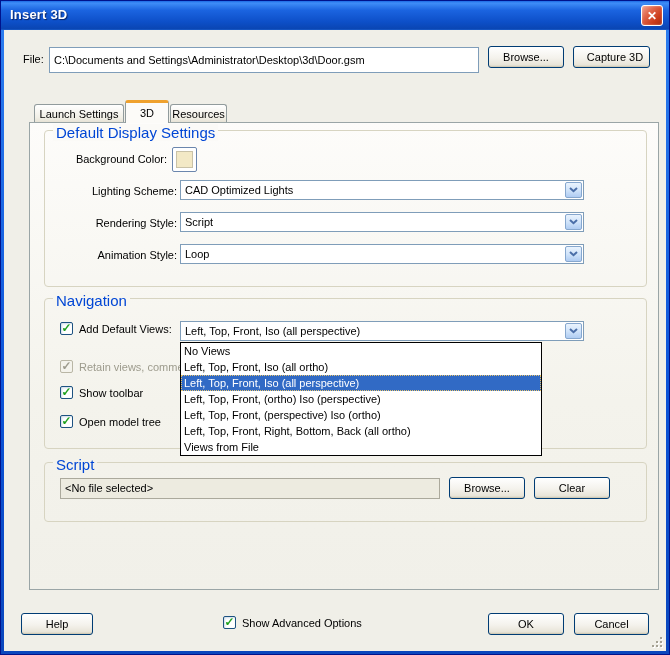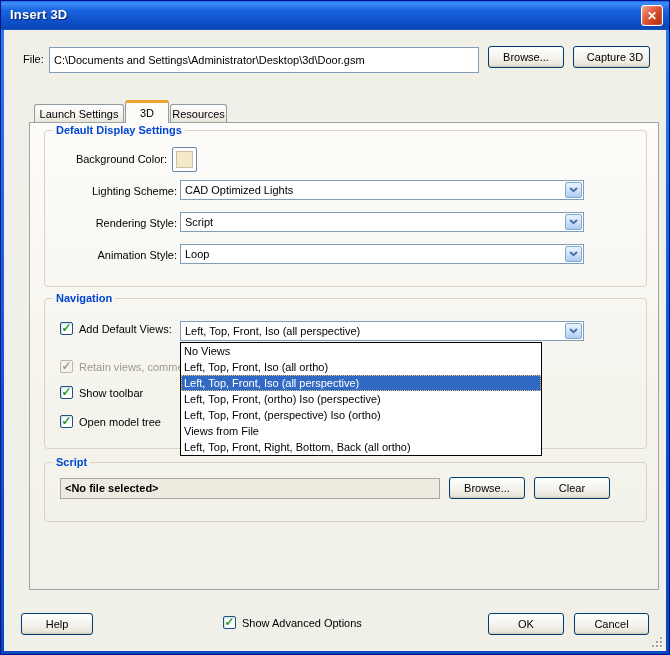--- a/index.html
+++ b/index.html
@@ -58,23 +58,22 @@
   .panel {
     position:absolute; left:25px; top:92px; width:630px; height:468px;
     border:1px solid #9aa5a6;
     background:linear-gradient(180deg,#fdfcfa 0%,#f4f3ec 60%,#f1f0e9 100%);
     z-index:2;
   }
   .group {
     position:absolute; border:1px solid #d7d4c1; border-radius:4px;
   }
   .group-title {
-    position:absolute; top:-7px; left:8px; padding:0 3px; font-size:11px; color:#0046d5;
+    position:absolute; top:-7px; left:8px; padding:0 3px; font-size:15px; color:#0046d5;
     white-space:nowrap;
-    font-weight:bold;
   }
   .g1-title { background:#fbfaf7; }
   .g2-title { background:#f7f6f0; }
   .g3-title { background:#f3f2eb; }
   .swatch-btn {
     position:absolute; width:25px; height:25px; background:#fff;
     border:1px solid #6b86ad; border-radius:2px; padding:3px; cursor:default;
   }
   .swatch-inner { width:100%; height:100%; border:1px solid #c9c2a8; }
   .combo {
@@ -109,21 +108,21 @@
     display:flex; align-items:center; justify-content:center; flex:0 0 auto;
     box-shadow:inset 1px 1px 2px rgba(60,110,160,.25);
   }
   .checkmark { color:#1fa11f; font-size:12px; font-weight:bold; line-height:1; margin-top:-1px; }
   .check-label { font-size:11px; white-space:nowrap; }
   .check-row.disabled .checkbox { border-color:#b9b6a5; background:#f4f3ec; box-shadow:none; }
   .check-row.disabled .checkmark { color:#9d9b8d; }
   .check-row.disabled .check-label { color:#9d9b8d; }
   .script-field {
     position:absolute; height:21px; background:#edebe0; border:1px solid #aba99c;
-    font-size:11px; padding:3px 4px; white-space:nowrap; overflow:hidden;font-weight:bold;
+    font-size:11px; padding:3px 4px; white-space:nowrap; overflow:hidden;
   }
   .grip { position:absolute; right:2px; bottom:2px; width:13px; height:13px; }
   .grip i {
     position:absolute; width:2px; height:2px; background:#a5a294;
     box-shadow:1px 1px 0 #fff;
   }
 </style>
 </head>
 <body>
 
@@ -225,22 +224,22 @@
         </span>
         <span class="check-label">Open model tree</span>
       </div>
 
       <div class="droplist">
         <div class="drop-item">No Views</div>
         <div class="drop-item">Left, Top, Front, Iso (all ortho)</div>
         <div class="drop-item selected">Left, Top, Front, Iso (all perspective)</div>
         <div class="drop-item">Left, Top, Front, (ortho) Iso (perspective)</div>
         <div class="drop-item">Left, Top, Front, (perspective) Iso (ortho)</div>
+        <div class="drop-item">Left, Top, Front, Right, Bottom, Back (all ortho)</div>
         <div class="drop-item">Views from File</div>
-        <div class="drop-item">Left, Top, Front, Right, Bottom, Back (all ortho)</div>
       </div>
 
       <div class="group" style="left:14px;top:339px;width:603px;height:60px;">
         <span class="group-title g3-title">Script</span>
       </div>
       <div class="script-field" style="left:30px;top:355px;width:380px;">&lt;No file selected&gt;</div>
       <button class="btn" style="left:419px;top:354px;width:76px;">Browse...</button>
       <button class="btn" style="left:504px;top:354px;width:76px;">Clear</button>
     </div>
 

